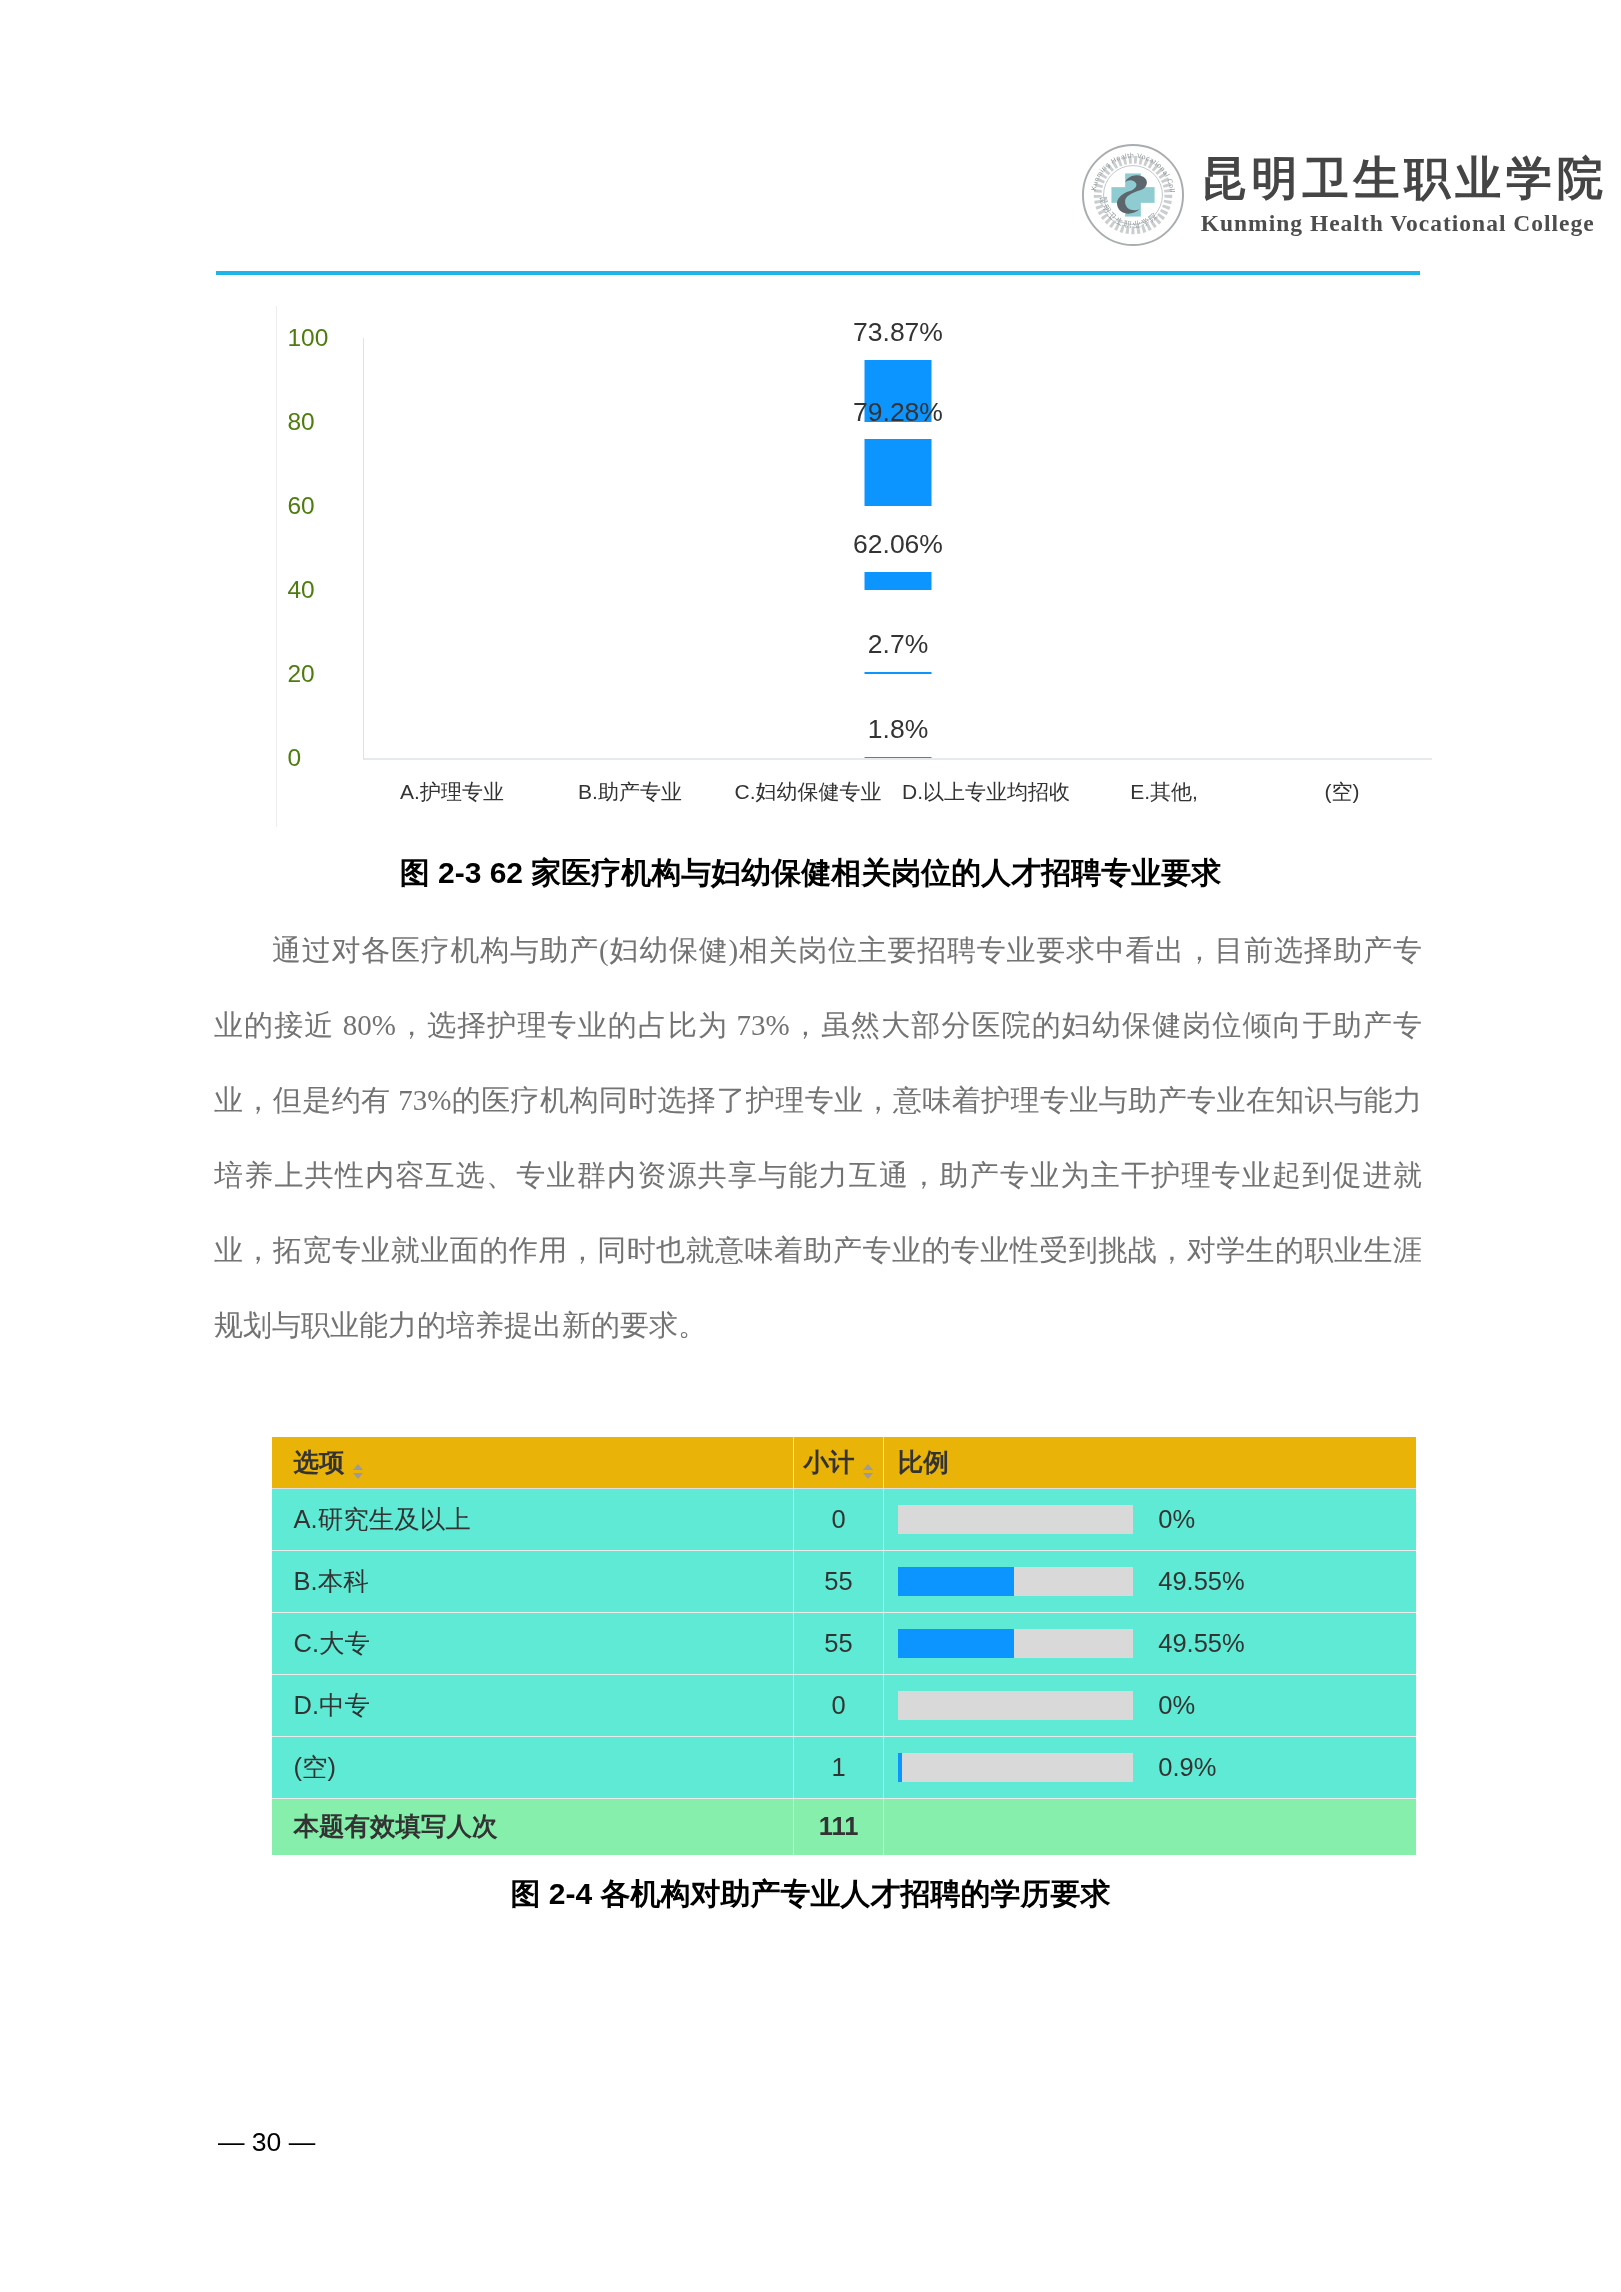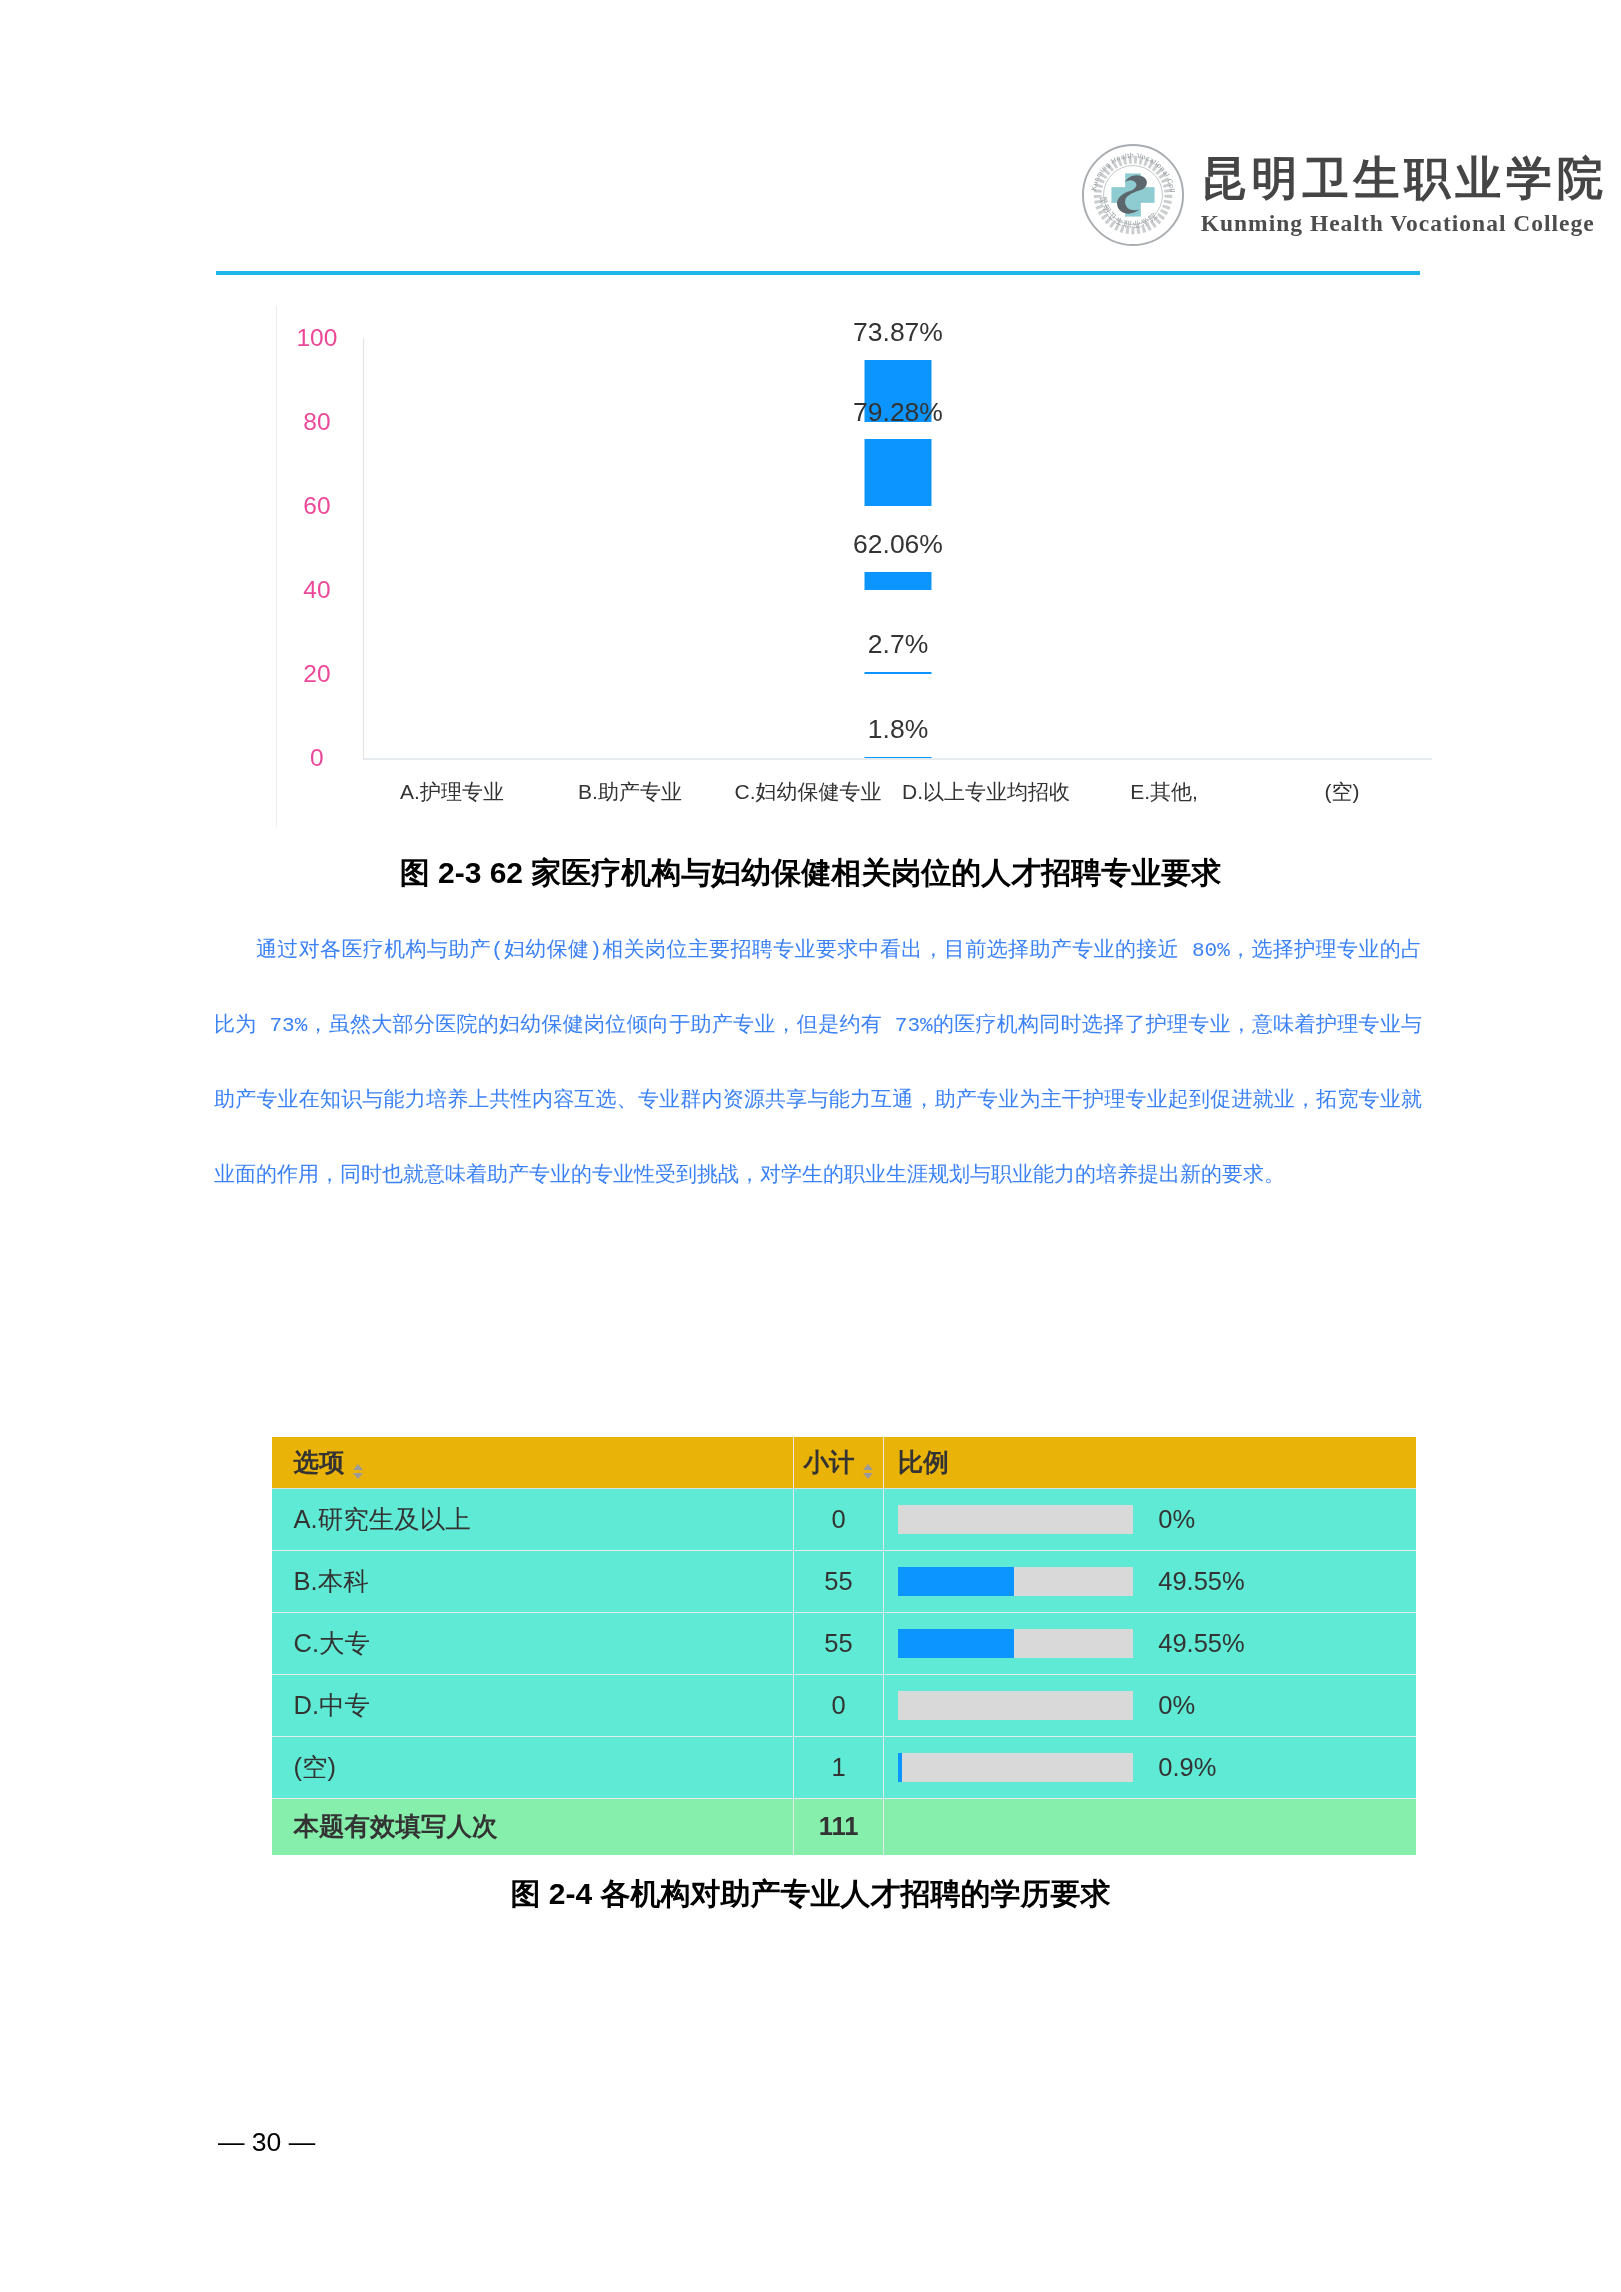--- a/index.html
+++ b/index.html
@@ -17,33 +17,33 @@
 
   
   .chart{position:absolute;top:306px;left:276px;width:1162px;height:521px;
          border-left:1px solid #ededed;}
   .plot{position:absolute;left:86px;top:32px;width:1068px;height:420px;
         border-left:1px solid #e2e2e2;border-bottom:2px solid #e5eaef;}
   .bars{display:flex;height:100%;flex-direction:column;}
   .slot{flex:1;position:relative;}
   .bar{position:absolute;bottom:0;left:50%;transform:translateX(-50%);width:67px;background:#0d95ff;}
   .bar-value{position:absolute;left:0;width:100%;text-align:center;font-size:26.5px;color:#333;white-space:nowrap;}
-  .ytick{position:absolute;right:calc(100% + 17.6px);width:59px;text-align:center;
-         font-size:24.5px;color:#ec4899;height:27.4px;line-height:27.4px;}
+  .ytick{position:absolute;right:calc(100% + 17.6px);width:59px;text-align:left;
+         font-size:24.5px;color:#4d7c0f;height:27.4px;line-height:27.4px;}
   .x-labels{position:absolute;left:86px;top:472px;width:1068px;display:flex;}
   .xlab{flex:1;text-align:center;font-size:21px;color:#333;white-space:nowrap;}
 
   
   .caption{position:absolute;left:0;width:100%;text-align:center;font-weight:bold;
            font-size:30px;color:#000;}
   .caption-1{top:853px;}
   .caption-2{top:1874px;}
   .para{position:absolute;top:913px;left:214px;width:1208px;
-        font-family:Liberation Mono, monospace;
-        font-size:21px;line-height:75px;color:#3b82f6;text-align:justify;text-indent:2em;}
+        font-family:Liberation Serif, serif;
+        font-size:29px;line-height:75px;color:#737373;text-align:justify;text-indent:2em;}
 
   
   .survey-table{position:absolute;top:1437px;left:272px;width:1144px;border-collapse:collapse;
                 font-size:25.5px;color:#333;table-layout:fixed;}
   .survey-table col.c1{width:521px;} .survey-table col.c2{width:90px;} .survey-table col.c3{width:532px;}
   .survey-table th,.survey-table td{border-left:1px solid #e8e8e8;padding:0;}
   .survey-table th:first-child,.survey-table td:first-child{border-left:none;padding-left:21.6px;}
   .survey-table thead tr{background:#eab308;height:51px;}
   .survey-table thead th{font-weight:bold;text-align:left;border-bottom:1px solid #e0e0e0;}
   .survey-table thead th.cnt-h{text-align:center;padding-left:0;}

